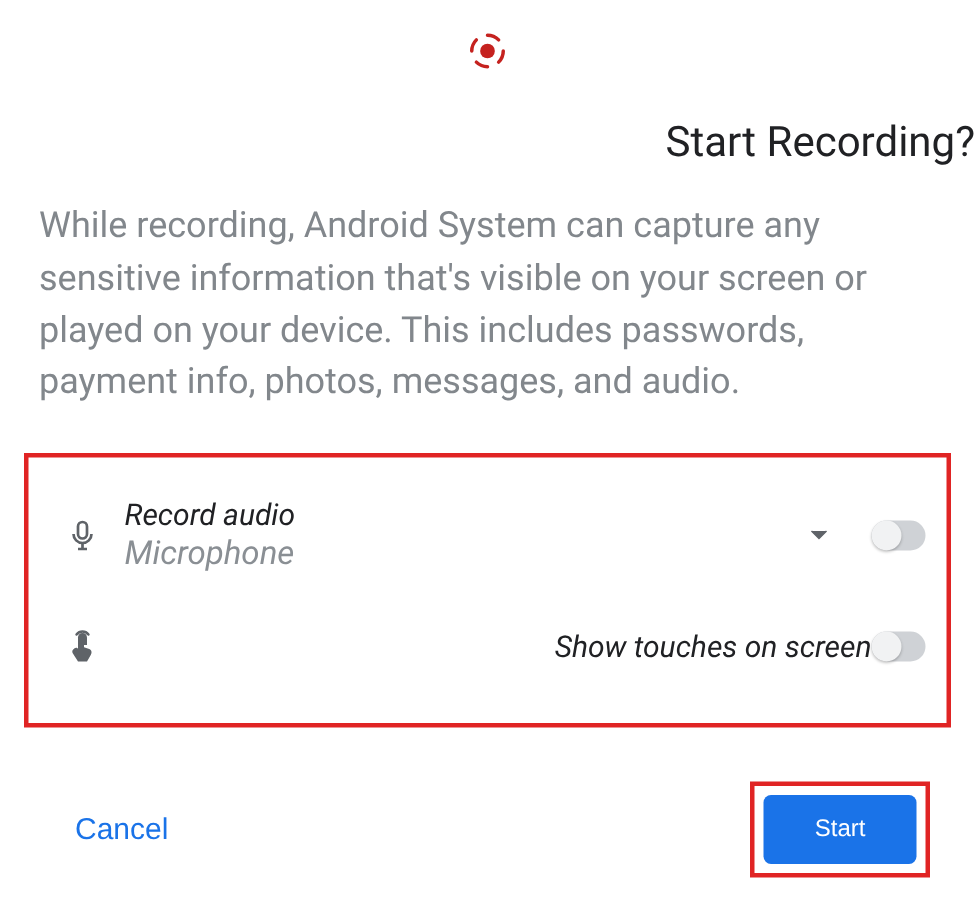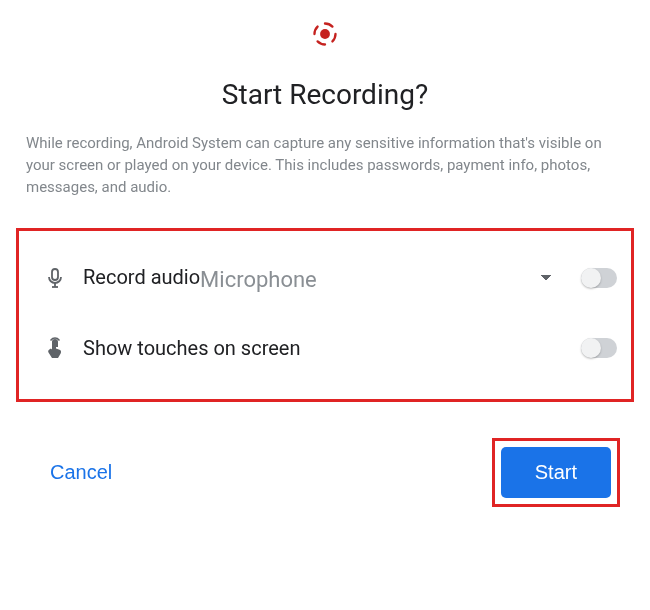--- a/index.html
+++ b/index.html
@@ -15,29 +15,29 @@
       width: 100%;
       height: 100%;
       padding-top: 20px;
     }
     .header-icon {
       display: flex;
       justify-content: center;
       padding-bottom: 30px;
     }
     .title {
-      text-align: center;
+      text-align: right;
       font-size: 28px;
       font-weight: 400;
       color: #202124;
       padding-bottom: 22px;
     }
     .body-text {
       color: #82878c;
-      font-size: 15px;
+      font-size: 24px;
       line-height: 1.45;
       padding: 0 26px 30px 26px;
     }
     .options-box {
       border: 3px solid #e02424;
       margin: 0 16px;
       padding: 18px 14px 22px 14px;
     }
     .option-row {
       display: flex;
@@ -52,22 +52,23 @@
     .option-icon {
       width: 44px;
       display: flex;
       justify-content: center;
       align-items: center;
       color: #5f6368;
     }
     .option-labels {
       flex: 1;
       display: flex;
-      flex-direction: row;
+      flex-direction: column;
       padding-left: 6px;
+      font-style: italic;
     }
     .option-title {
       font-size: 20px;
       color: #202124;
     }
     .option-sub {
       font-size: 22px;
       color: #8a8f94;
       margin-top: 2px;
     }
@@ -112,21 +113,21 @@
       cursor: pointer;
       padding: 10px 14px;
     }
     .start-box {
       border: 3px solid #e02424;
       padding: 6px;
     }
     .btn-start {
       background: #1a73e8;
       color: #fff;
-      font-size: 20px;
+      font-size: 16px;
       font-weight: 400;
       border: none;
       border-radius: 5px;
       padding: 14px 34px;
       cursor: pointer;
     }
   </style>
 </head>
 <body>
 

